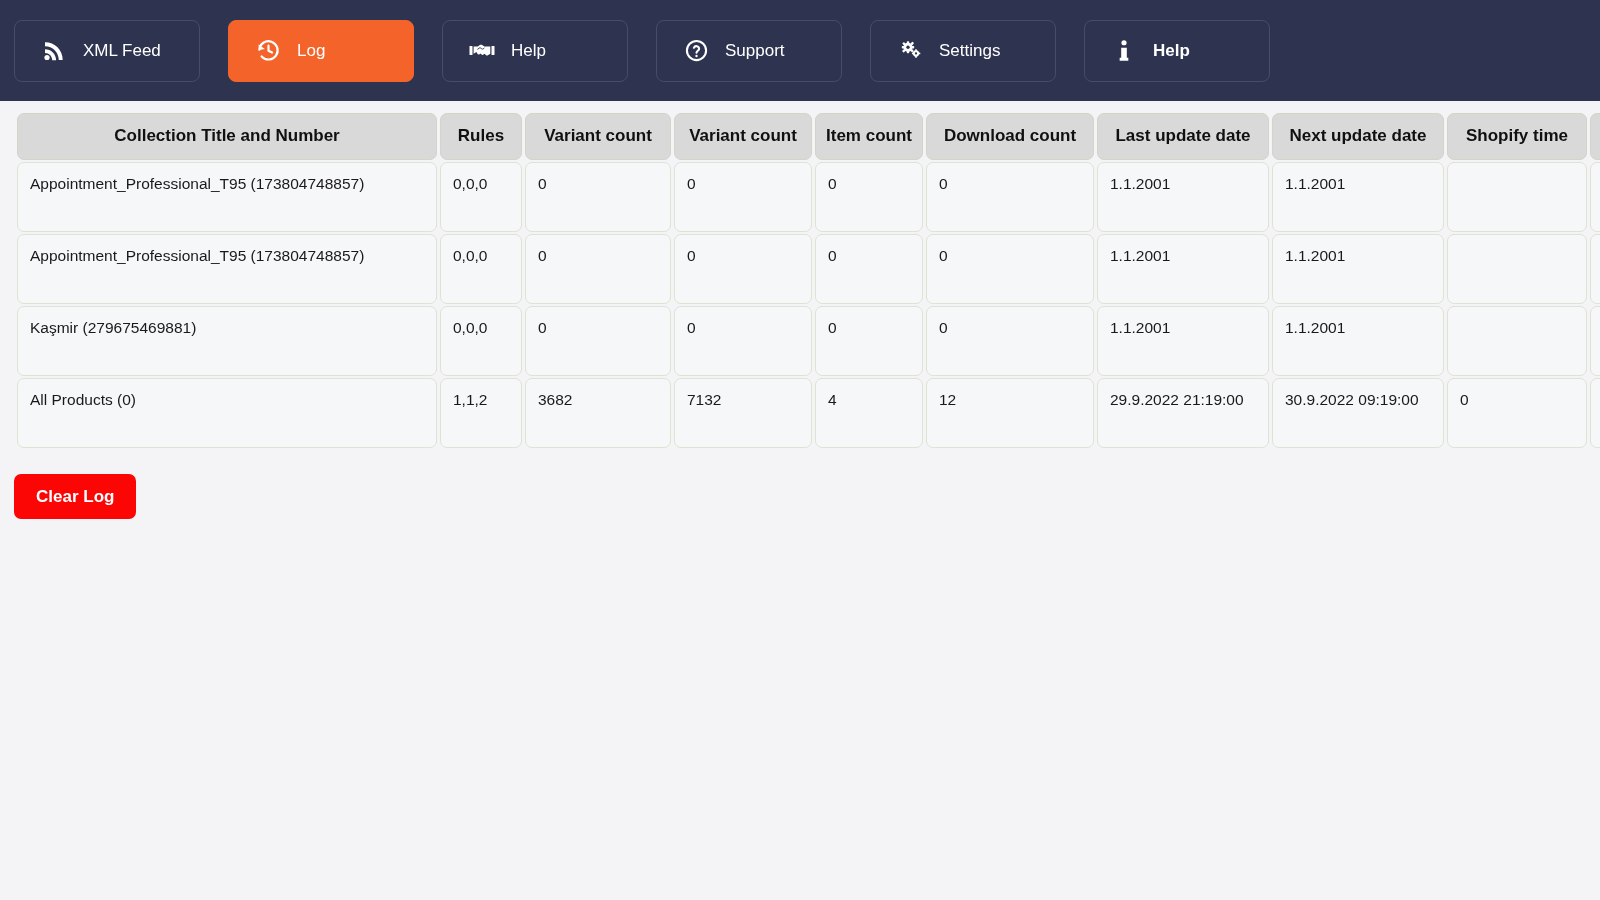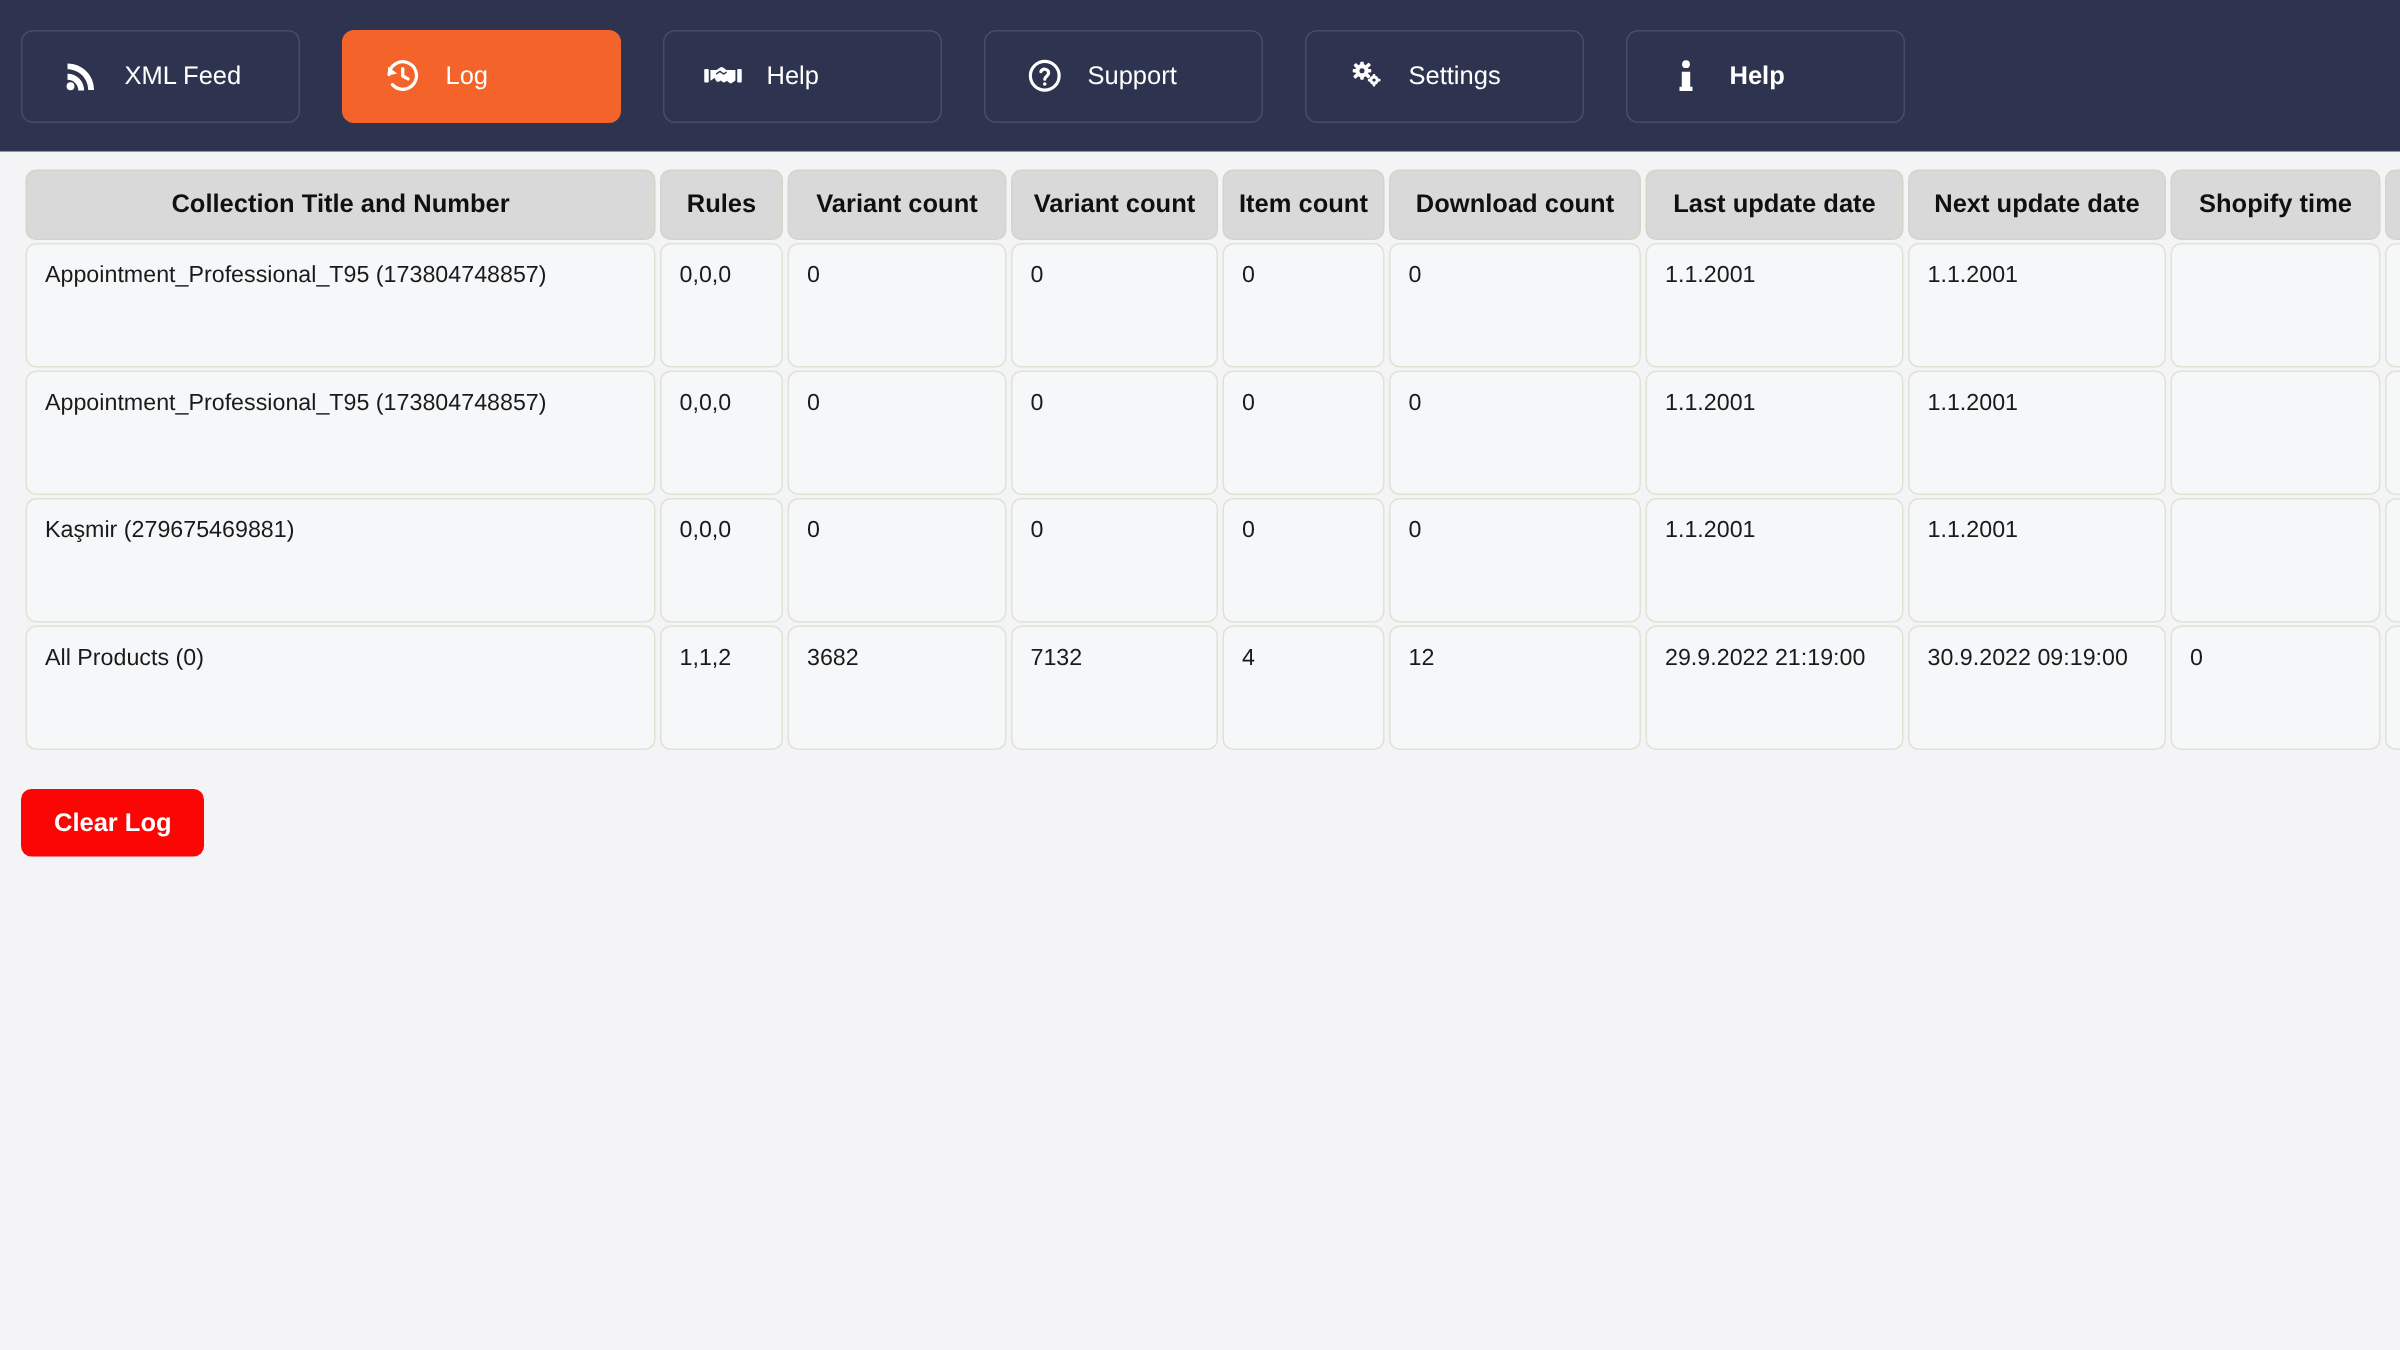--- a/index.html
+++ b/index.html
@@ -95,21 +95,21 @@
   }
 
   table.log-table td {
     background: #f6f7f8;
     border: 1px solid #dde4d3;
     border-radius: 7px;
     font-size: 15.5px;
     color: #1a1a1a;
     text-align: left;
     vertical-align: top;
-    height: 83px;
+    height: 70px;
     padding: 11px 12px;
     line-height: 1.35;
     overflow: hidden;
   }
 
   
   col.c-title    { width: 420px; }
   col.c-rules    { width: 82px;  }
   col.c-product  { width: 146px; }
   col.c-variant  { width: 138px; }

